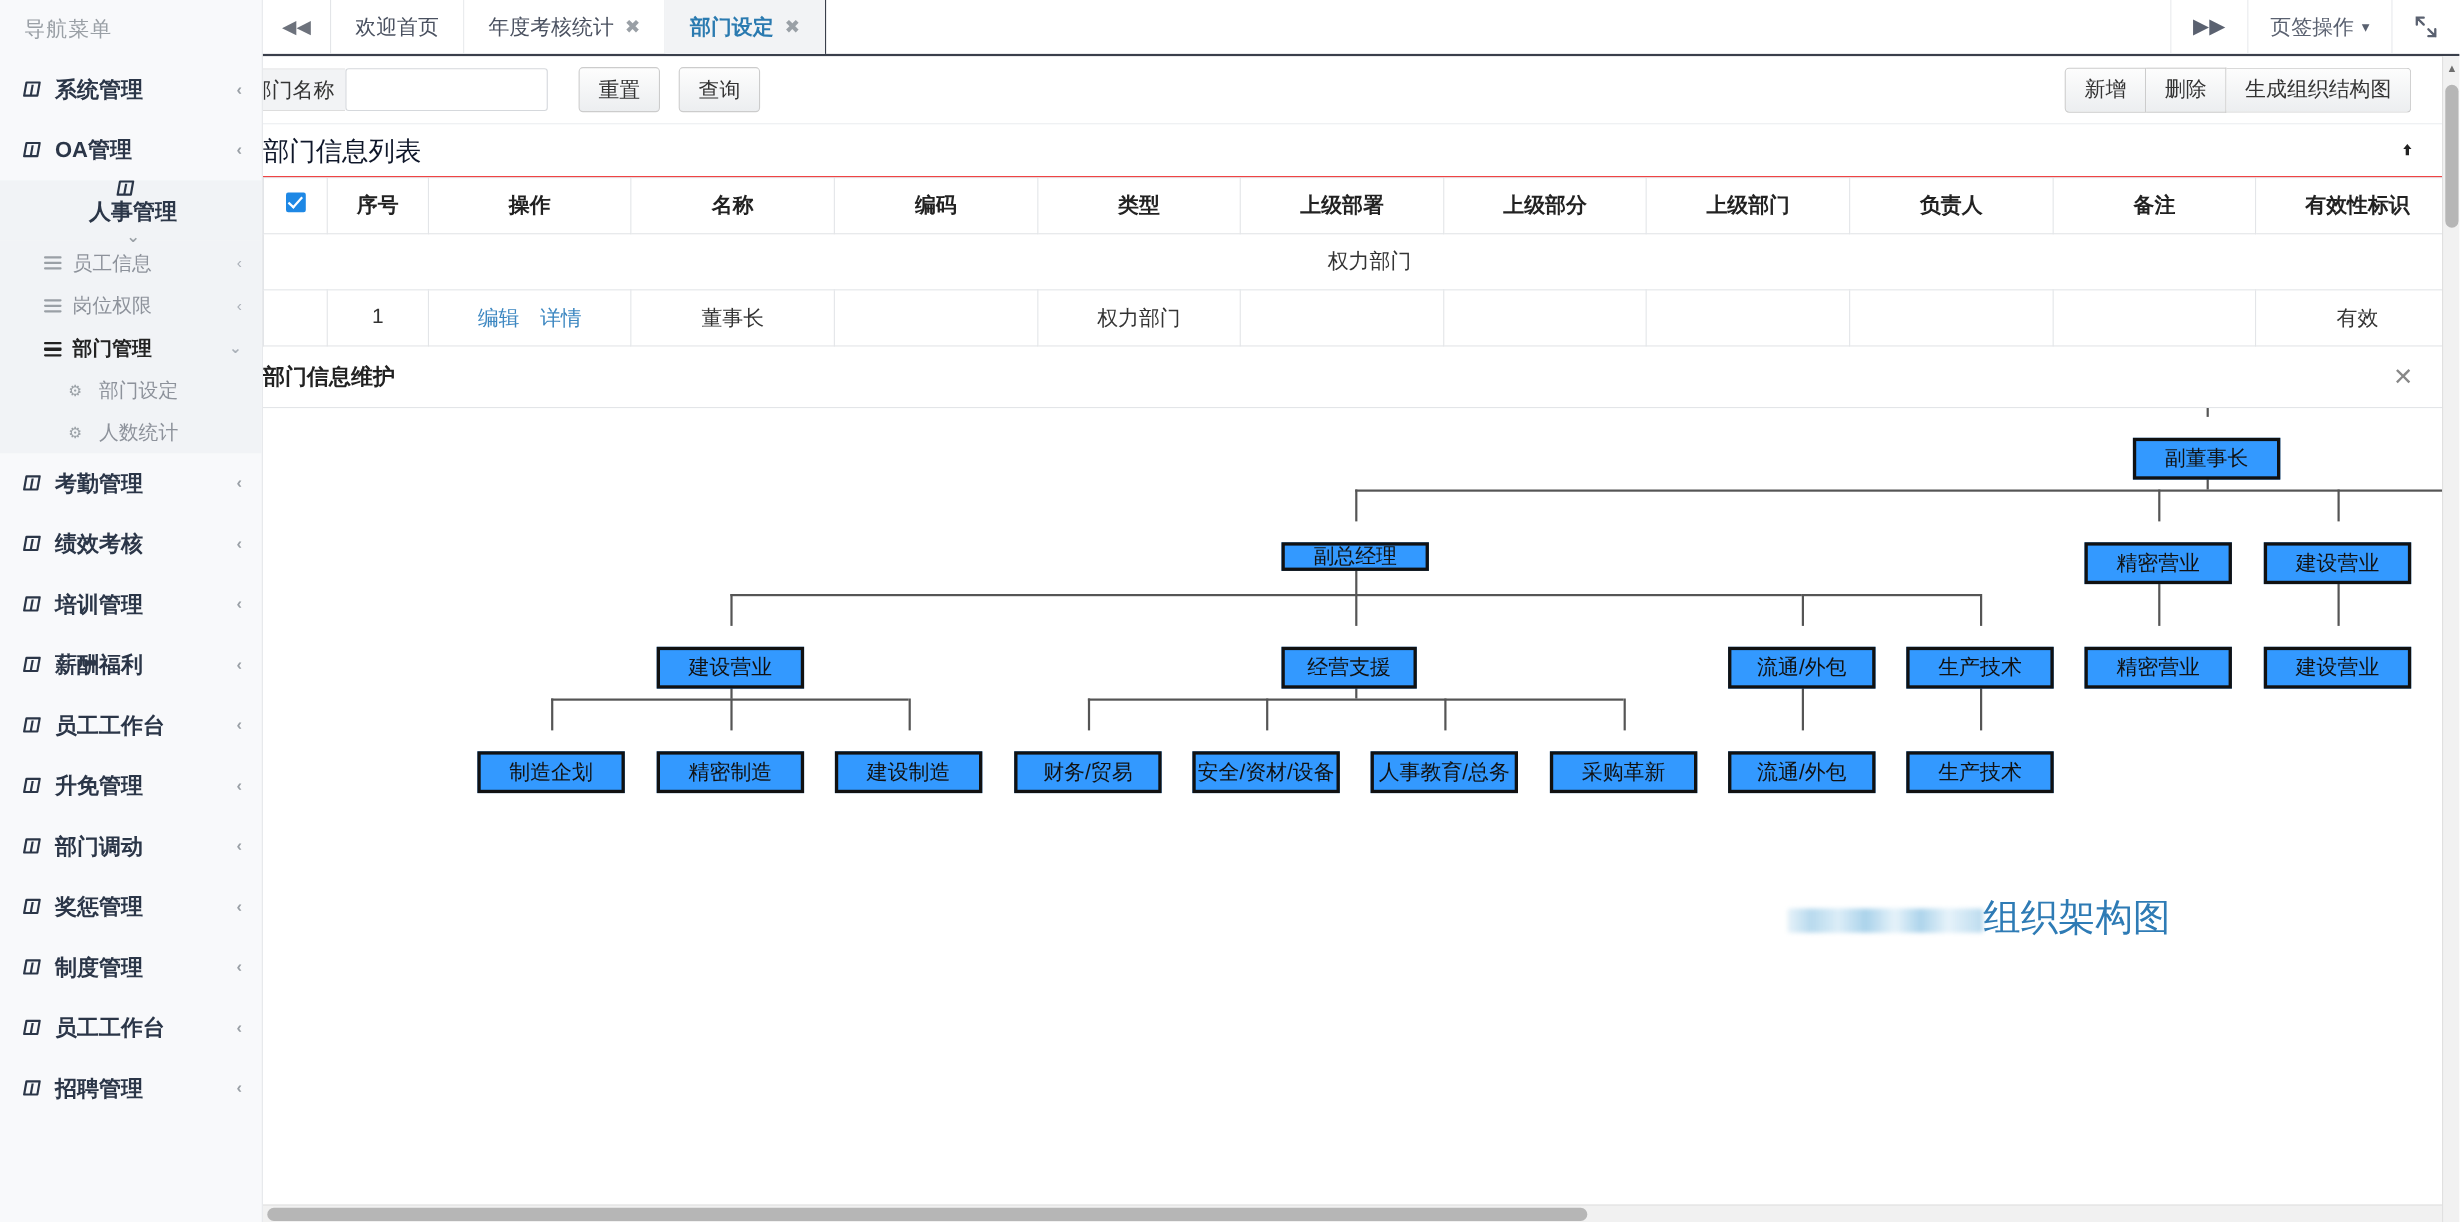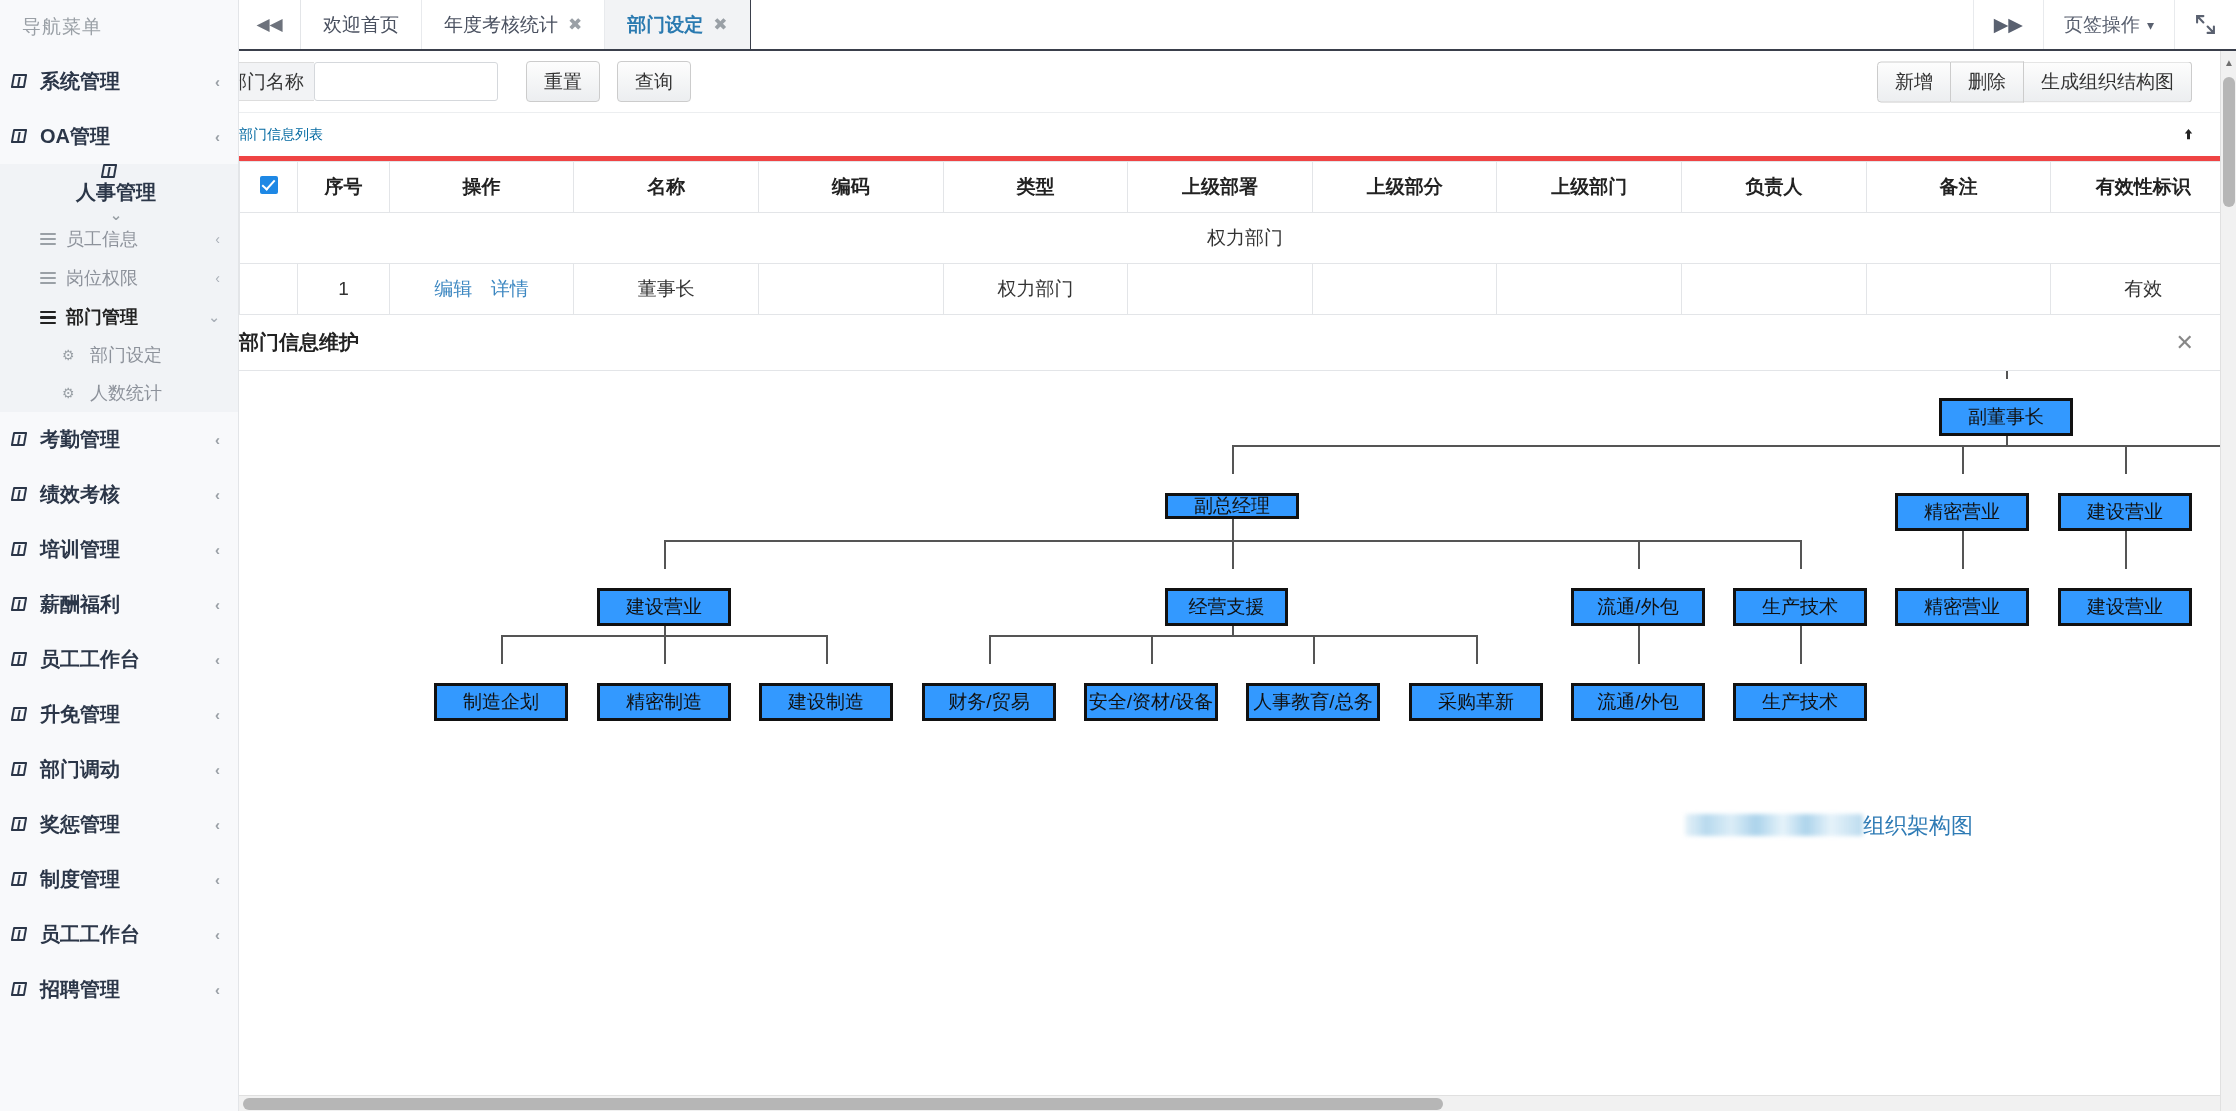--- a/index.html
+++ b/index.html
@@ -19,21 +19,21 @@
     background: #f8f9fb;
     border-right: 1px solid #e3e5e8;
     overflow: hidden;
   }
   .nav-title {
     color: #9aa0a6; font-size: 19px;
     padding: 14px 0 14px 22px; letter-spacing: 1px;
   }
   .nav-item {
     display: flex; align-items: center;
-    height: 55px; padding-left: 12px; padding-right: 18px;
+    height: 55px; padding-left: 22px; padding-right: 18px;
     color: #2b3648; font-size: 20px; font-weight: bold;
     cursor: pointer; position: relative;
   }
   .nav-item .ic { width: 28px; flex: none; display:flex; align-items:center; }
   .nav-item .lbl { flex: 1; }
   .nav-item .chev { color: #9aa0a6; font-size: 15px; }
   .nav-item.active-group { background: #f1f3f6; flex-direction: column; }
   .nav-item.active-group::before {
     content: ""; position: absolute; left: 0; top: 0; bottom: 0; width: 0px;
   }
@@ -115,21 +115,21 @@
     font-family: "Liberation Sans", sans-serif;
   }
   .btn-group { display:flex; }
   .btn-group .btn { border-radius:0; border-left:none; }
   .btn-group .btn:first-child { border-radius:4px 0 0 4px; border-left:1px solid #ccc; }
   .btn-group .btn:last-child { border-radius:0 4px 4px 0; }
 
   
   .panel-head {
     height: 48px; display:flex; align-items:center;
-    font-size: 14px; color:#0369a1; border-bottom:5px solid #ef4444;
+    font-size: 24px; color:#0f172a; border-bottom:1px solid #ef4444;
     position:relative;
   }
   .collapse-dot {
     position:absolute; right: 24px; top: 50%; transform: translateY(-50%);
     width:16px; height:16px; color:#333; font-size:16px; line-height:16px; text-align:center;
     cursor:pointer;
   }
 
   
   table.grid { border-collapse: collapse; table-layout: fixed; }
@@ -158,21 +158,21 @@
     font-size: 20px; color:#222; font-weight:bold;
     border-bottom: 1px solid #e3e5e8; position:relative;
   }
   .chart-close {
     position:absolute; right: 26px; top:50%; transform:translateY(-50%);
     font-size:22px; color:#888; cursor:pointer;
   }
   #chart-area { position: relative; height: 788px; overflow: hidden; }
   .chart-title {
     position:absolute; right: 247px; top: 440px;
-    font-size: 22px; color:#2e7bb5; white-space:nowrap;
+    font-size: 34px; color:#2e7bb5; white-space:nowrap;
   }
   .chart-title .redact {
     display:inline-block; width:178px; height:22px; vertical-align:-3px;
     background:
       linear-gradient(90deg,
         rgba(160,205,232,.25) 0%, rgba(160,205,232,.75) 12%,
         rgba(185,220,240,.5) 26%, rgba(150,200,230,.8) 40%,
         rgba(200,228,244,.45) 55%, rgba(150,200,230,.78) 68%,
         rgba(205,230,245,.5) 82%, rgba(160,205,232,.7) 100%);
     filter: blur(2px); border-radius:2px;

